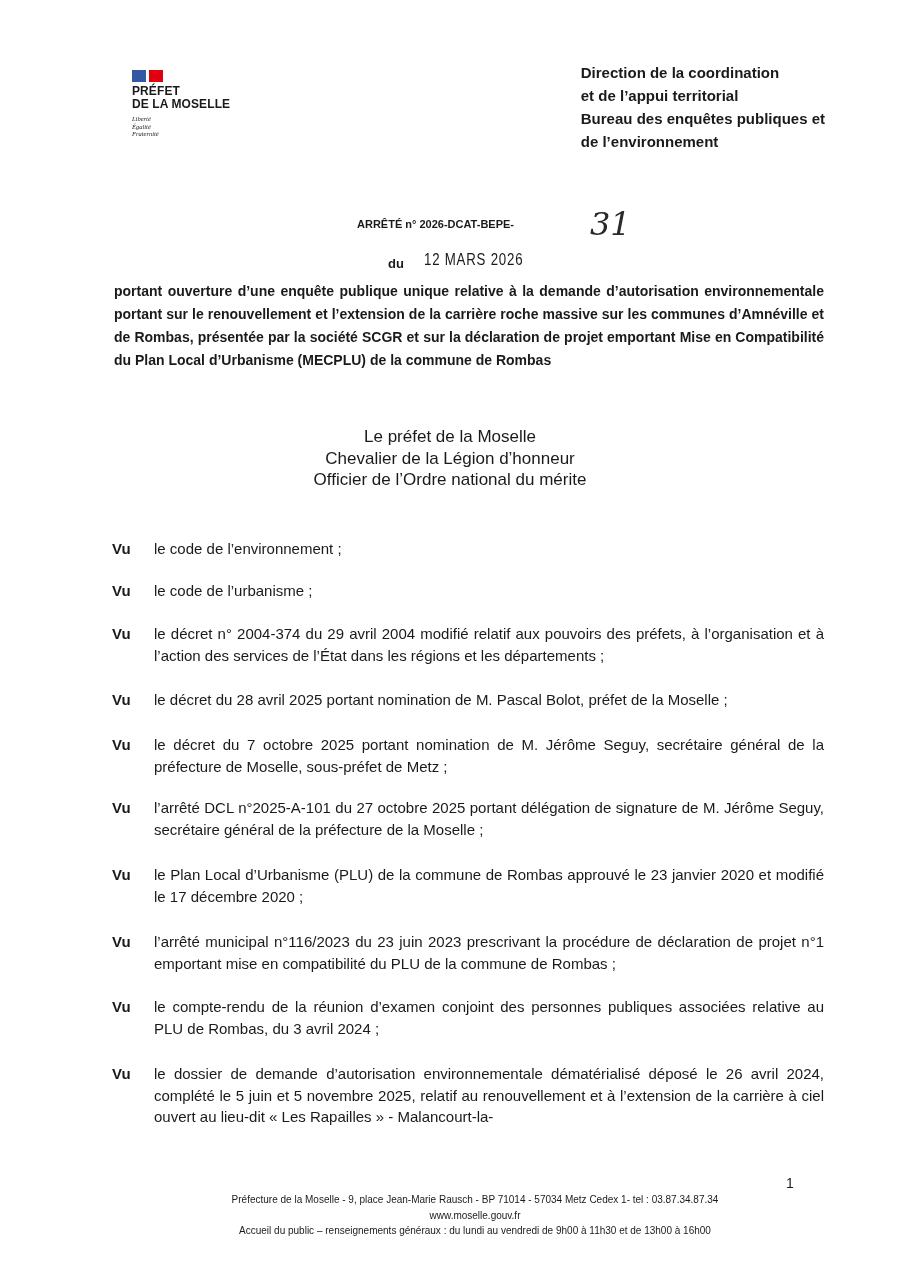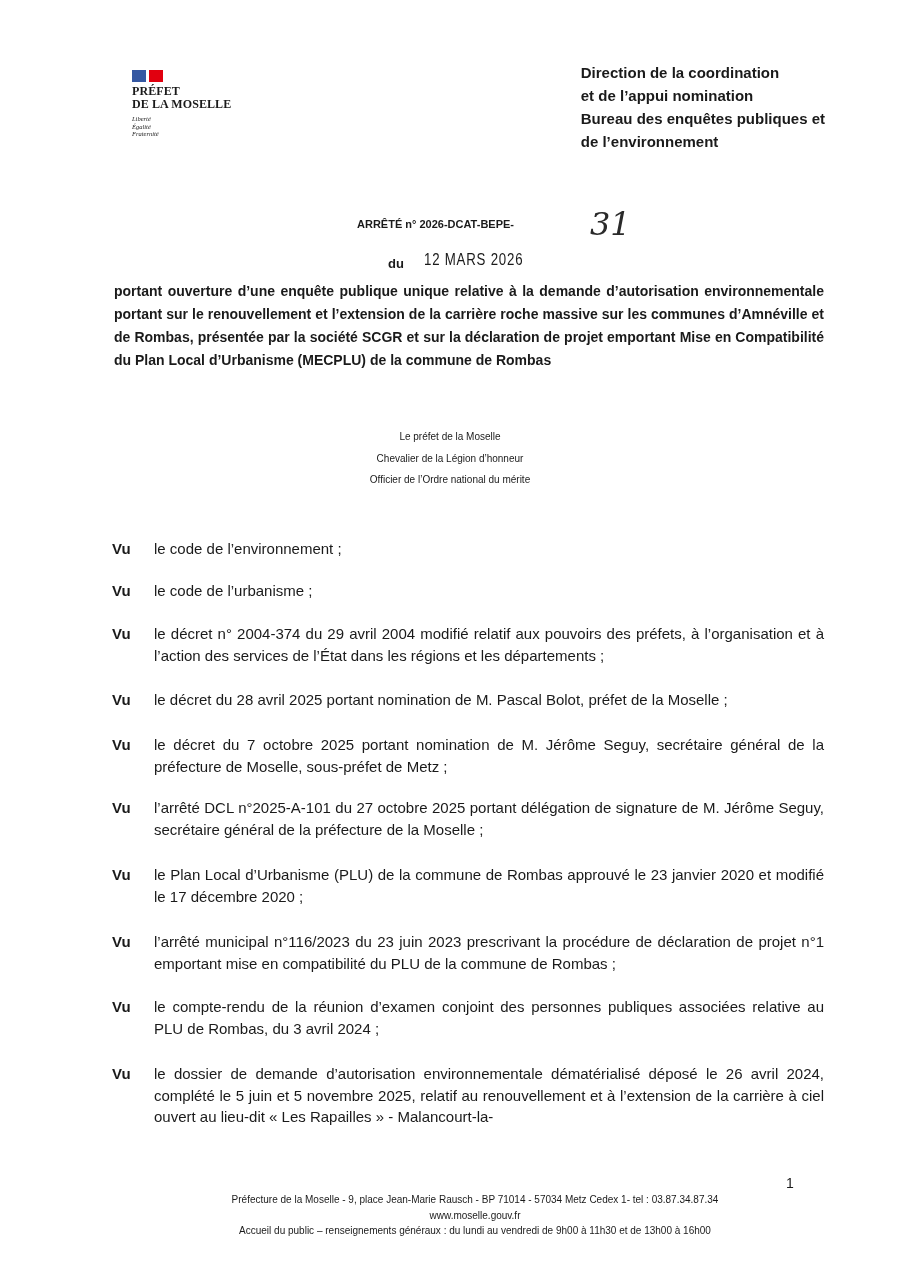--- a/index.html
+++ b/index.html
@@ -5,35 +5,35 @@
   html, body { margin: 0; padding: 0; background: #ffffff; }
   body { width: 900px; height: 1272px; position: relative; overflow: hidden;
          font-family: "Liberation Sans", "DejaVu Sans", sans-serif; color: #1a1a1a; }
   .abs { position: absolute; }
 
   
   .logo { left: 132px; top: 70px; width: 140px; }
   .flag { display: flex; gap: 3px; height: 12px; margin-bottom: 3px; }
   .flag .blue { width: 14px; height: 12px; background: #3558a2; }
   .flag .red  { width: 14px; height: 12px; background: #e1000f; }
-  .logo .t1 { font-weight: 700; font-size: 12px; line-height: 13px; letter-spacing: 0.1px; font-family: Liberation Serif, serif; }
+  .logo .t1 { font-weight: 700; font-size: 12px; line-height: 13px; letter-spacing: 0.1px; }
   .logo .motto { font-family: "Liberation Serif", serif; font-style: italic; font-size: 6.5px; line-height: 7.5px; margin-top: 4px; }
 
   
   .service { right: 75px; top: 61px; text-align: left; font-weight: 700; font-size: 15px; line-height: 23px; }
 
   
   .arrete-line { left: 357px; top: 218px; font-weight: 700; font-size: 11px; }
   .hand-num { left: 590px; top: 205px; font-family: "DejaVu Serif", serif; font-style: italic; font-size: 32px; color: #2a2a2a; }
   .du { left: 388px; top: 242px; font-weight: 700; font-size: 13px; margin-top: 14px; }
   .stamp-date { left: 424px; top: 250px; font-family: "Liberation Sans Narrow", "Liberation Sans", sans-serif; font-size: 17px; letter-spacing: 1px; transform: scaleX(0.78); transform-origin: left; }
 
   .subject { left: 114px; top: 280px; width: 710px; font-weight: 700; font-size: 14px; line-height: 23px; text-align: justify; }
 
-  .titles { left: 0; width: 900px; top: 426px; text-align: center; font-size: 10px; line-height: 21.5px; }
+  .titles { left: 0; width: 900px; top: 426px; text-align: center; font-size: 17px; line-height: 21.5px; }
 
   
   .vu { left: 112px; width: 712px; display: flex; font-size: 15px; line-height: 21.5px; }
   .vu .label { width: 42px; flex: 0 0 42px; font-weight: 700; }
   .vu .text { flex: 1; text-align: justify; }
 
   .page-number { left: 786px; top: 1175px; font-size: 14px; }
   .footer { left: 0; width: 950px; top: 1192px; text-align: center; font-size: 10px; line-height: 15.5px; }
 </style>
 </head>
@@ -48,21 +48,21 @@
   <div class="t1">DE LA MOSELLE</div>
   <div class="motto">
     <div>Liberté</div>
     <div>Égalité</div>
     <div>Fraternité</div>
   </div>
 </div>
 
 <div class="abs service">
   <div>Direction de la coordination</div>
-  <div>et de l’appui nomination</div>
+  <div>et de l’appui territorial</div>
   <div>Bureau des enquêtes publiques et</div>
   <div>de l’environnement</div>
 </div>
 
 <div class="abs arrete-line">ARRÊTÉ n° 2026-DCAT-BEPE-</div>
 <div class="abs hand-num">31</div>
 <div class="abs du">du</div>
 <div class="abs stamp-date">12 MARS 2026</div>
 
 <div class="abs subject">portant ouverture d’une enquête publique unique relative à la demande d’autorisation environnementale portant sur le renouvellement et l’extension de la carrière roche massive sur les communes d’Amnéville et de Rombas, présentée par la société SCGR et sur la déclaration de projet emportant Mise en Compatibilité du Plan Local d’Urbanisme (MECPLU) de la commune de Rombas</div>

